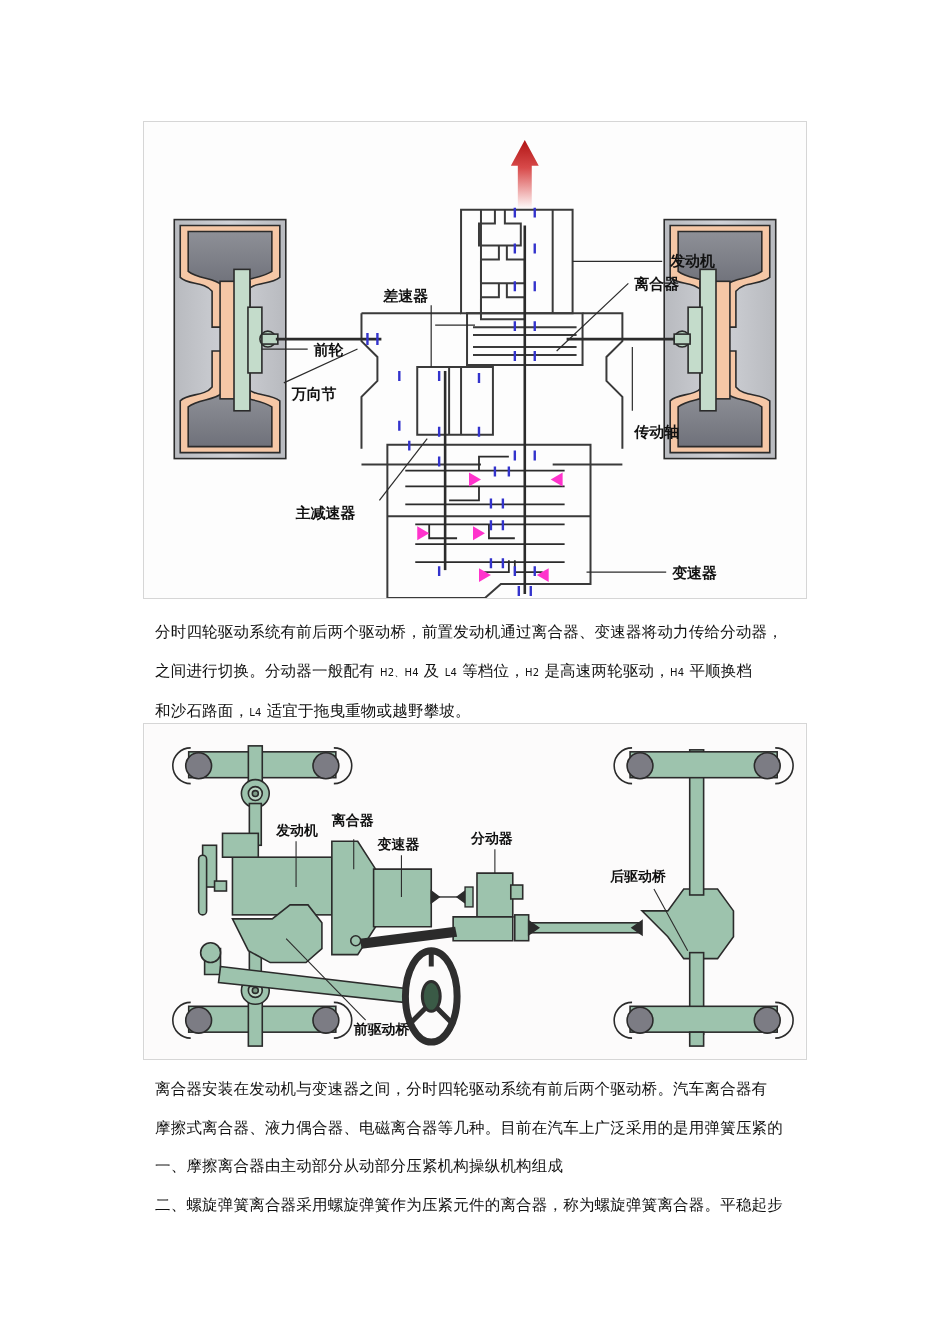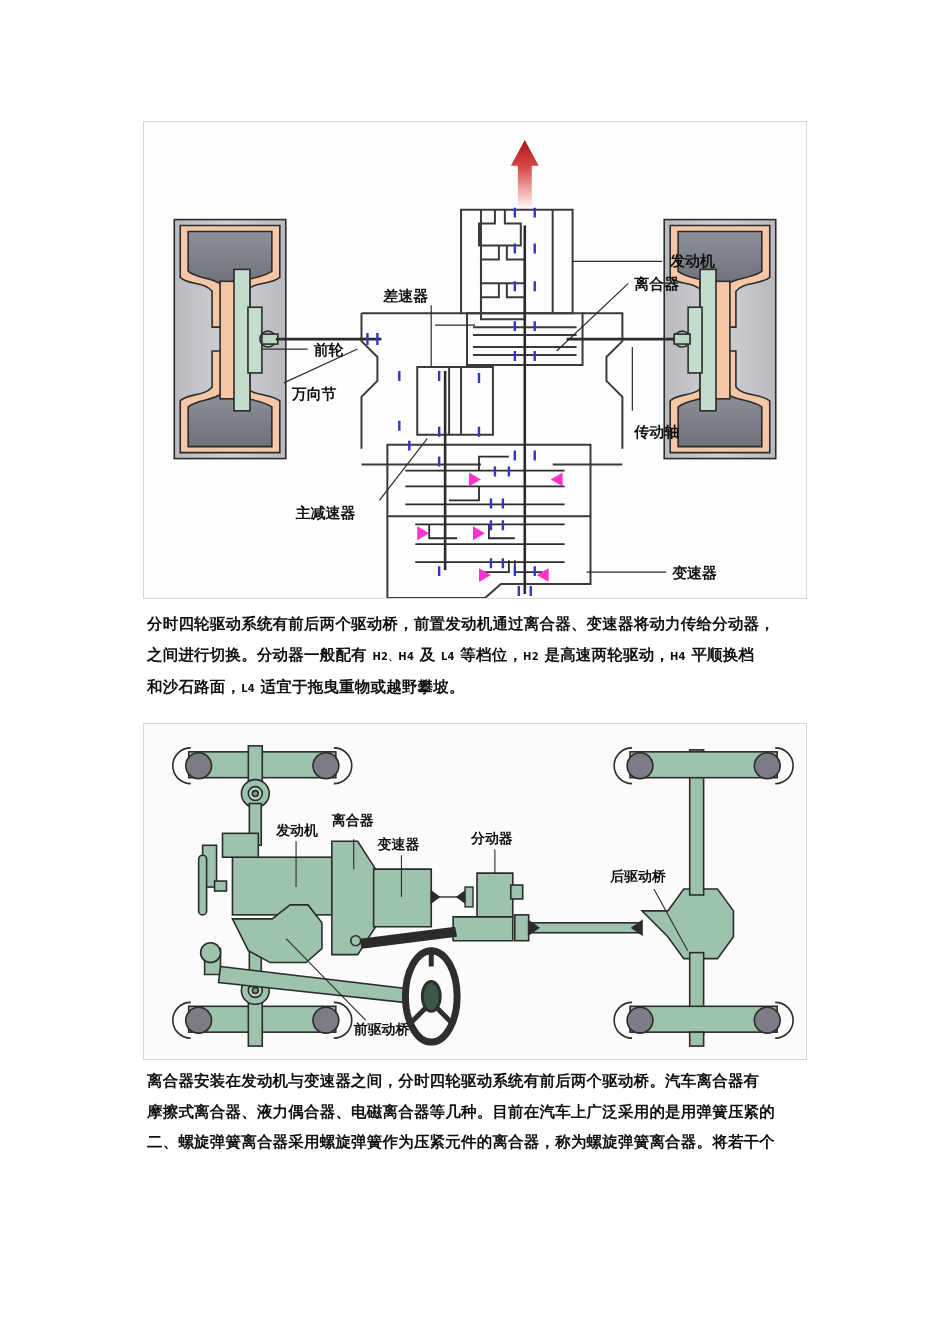--- a/index.html
+++ b/index.html
@@ -28,21 +28,21 @@
     left:143px;
     width:665px;
     font-size:15.5px;
     line-height:26.6px;
     text-align:justify;
     letter-spacing:0.2px;
     color:#111;
   }
   #para1{top:607px;}
   #para2{top:1064px;}
-  .para p{margin:4px;font-weight:bold;}
+  .para p{margin:12px;}
   .lat{font-family:"DejaVu Sans","Liberation Sans",sans-serif;font-size:10px;}
 </style>
 </head>
 <body>
 
 <div class="page">
 
   <div class="figure" id="fig1">
     <svg viewBox="0 0 664 478" xmlns="http://www.w3.org/2000/svg">
       <defs>
@@ -333,16 +333,17 @@
 
   <div class="para" id="para1">
     <p>分时四轮驱动系统有前后两个驱动桥，前置发动机通过离合器、变速器将动力传给分动器，</p>
     <p><span>之间进行切换。分动器一般配有 </span><span class="lat">H2、H4</span><span> 及 </span><span class="lat">L4</span><span> 等档位，</span><span class="lat">H2</span><span> 是高速两轮驱动，</span><span class="lat">H4</span><span> 平顺换档</span></p>
     <p><span>和沙石路面，</span><span class="lat">L4</span><span> 适宜于拖曳重物或越野攀坡。</span></p>
   </div>
 
   <div class="para" id="para2">
     <p>离合器安装在发动机与变速器之间，分时四轮驱动系统有前后两个驱动桥。汽车离合器有</p>
     <p>摩擦式离合器、液力偶合器、电磁离合器等几种。目前在汽车上广泛采用的是用弹簧压紧的</p>
-    <p>二、螺旋弹簧离合器采用螺旋弹簧作为压紧元件的离合器，称为螺旋弹簧离合器。将若干个</p>
+    <p>一、摩擦离合器由主动部分从动部分压紧机构操纵机构组成</p>
+    <p>二、螺旋弹簧离合器采用螺旋弹簧作为压紧元件的离合器，称为螺旋弹簧离合器。平稳起步</p>
   </div>
 
 </div>
 
 </body></html>

